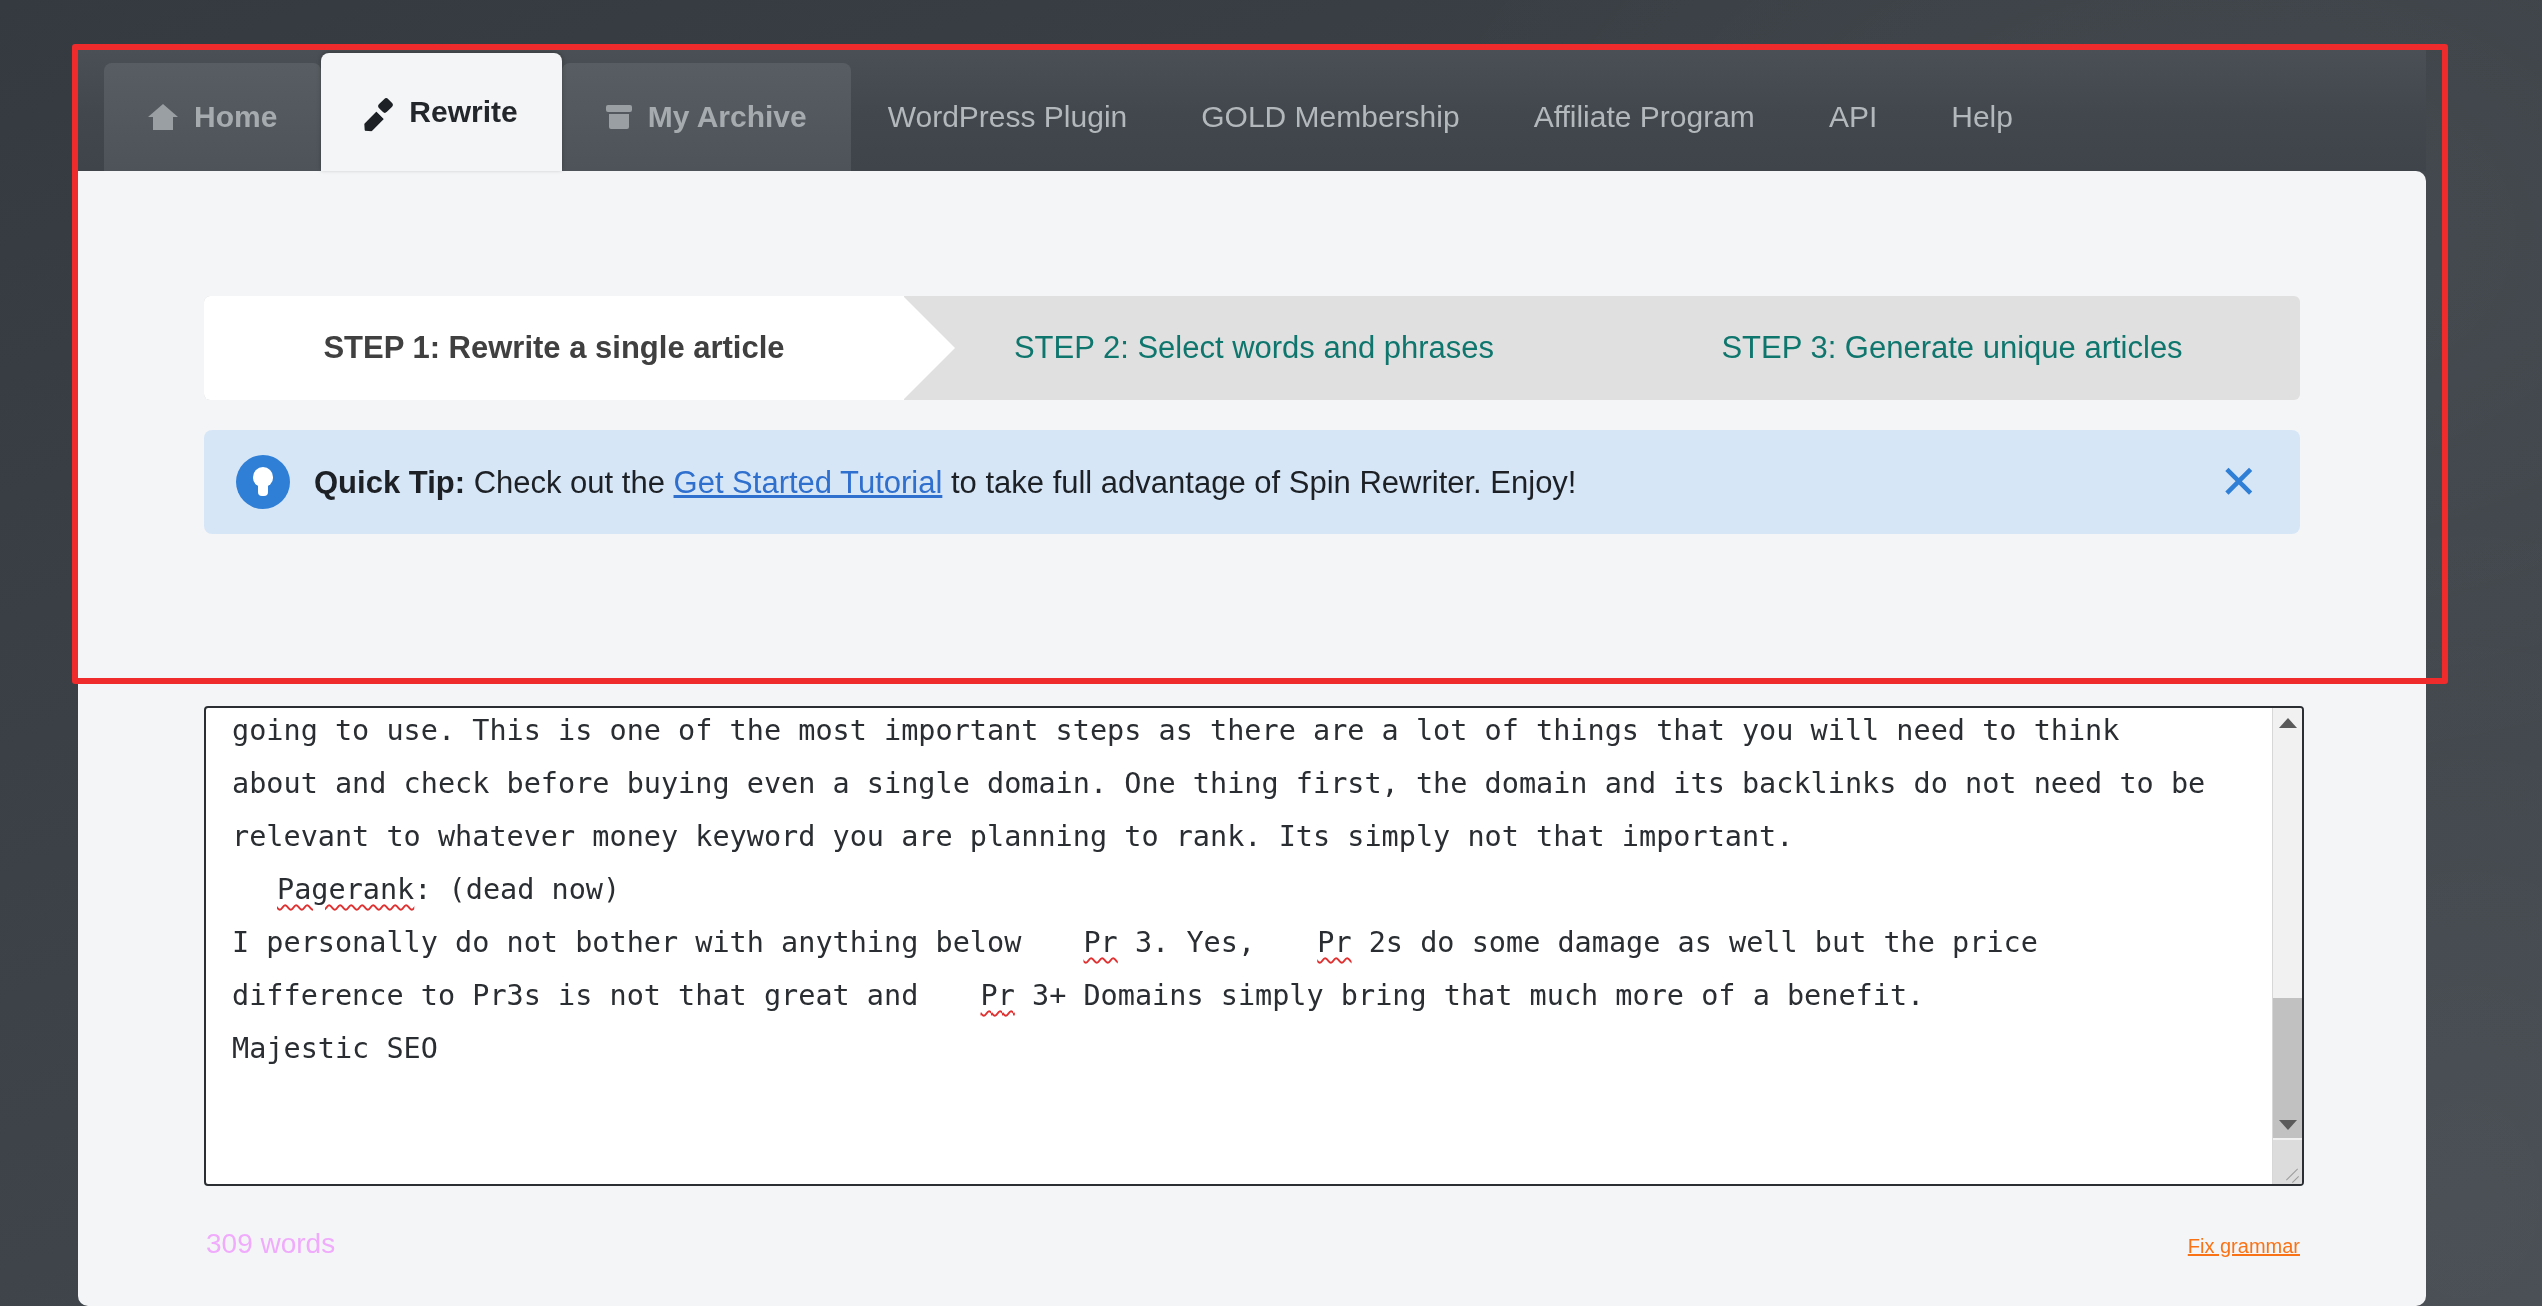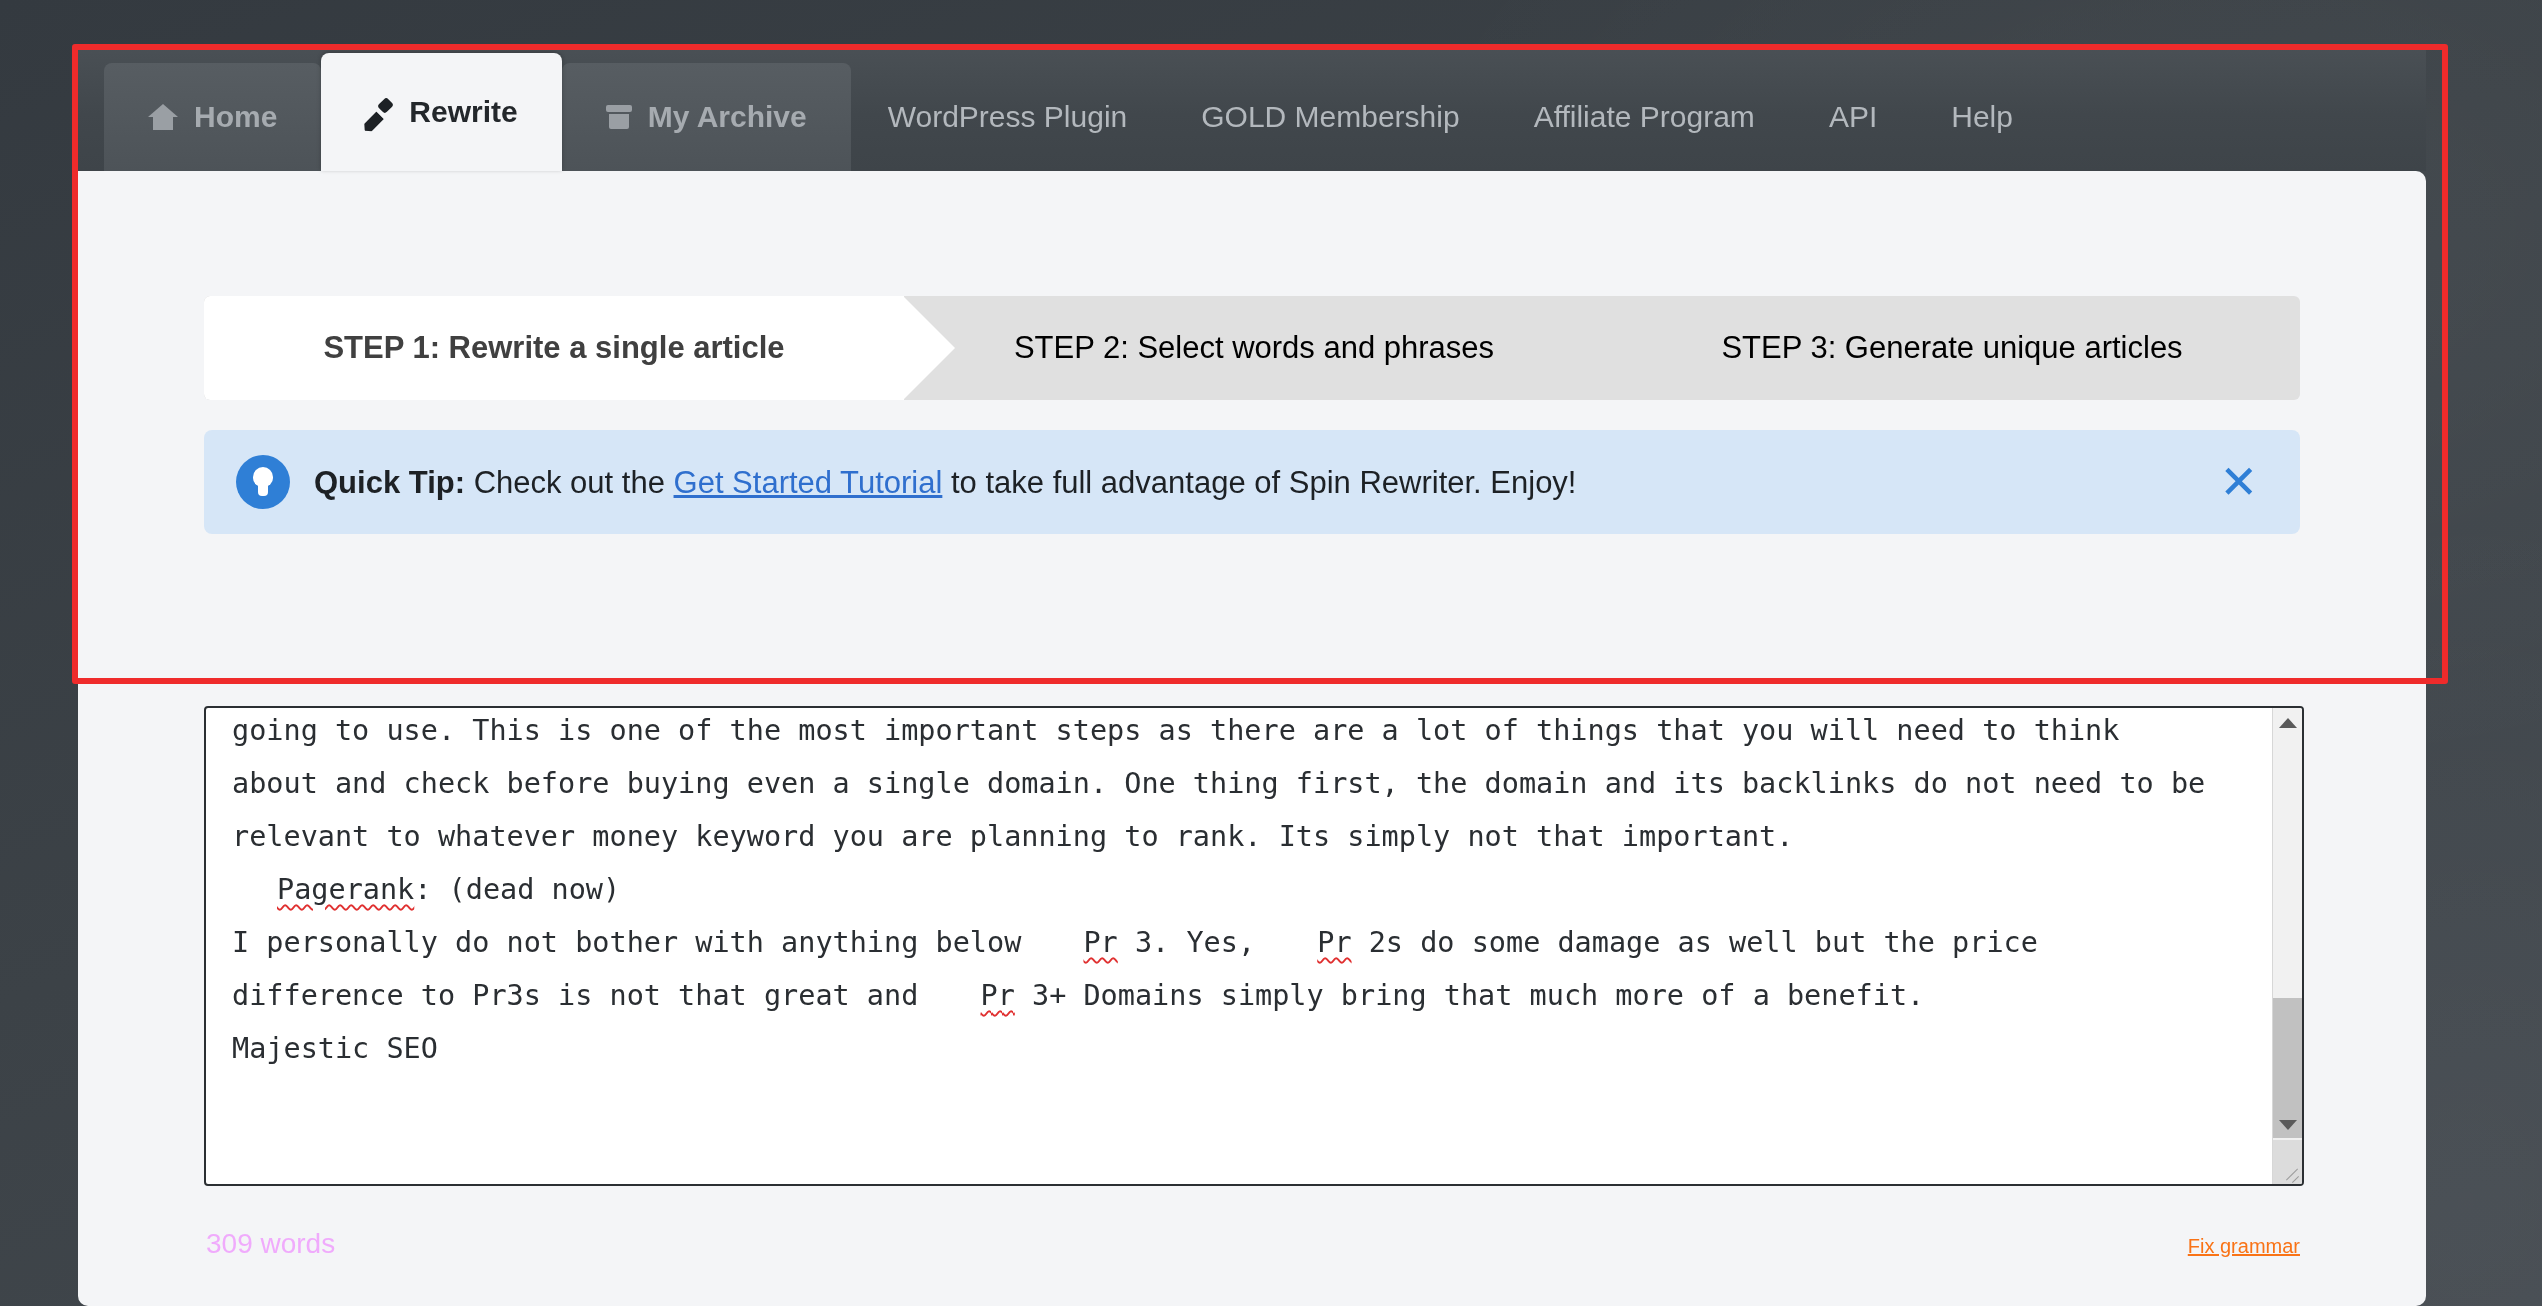--- a/index.html
+++ b/index.html
@@ -170,21 +170,21 @@
     display: flex;
     align-items: stretch;
     overflow: hidden;
   }
 
   .step {
     display: flex;
     align-items: center;
     justify-content: center;
     font-size: 31px;
-    color: #000000;
+    color: #0f766e;
     position: relative;
     cursor: pointer;
     white-space: nowrap;
   }
   .step.s1 { flex: 0 0 700px; }
   .step.s2 { flex: 0 0 700px; }
   .step.s3 { flex: 1 1 auto; }
 
   .step.done {
     background: #ffffff;

